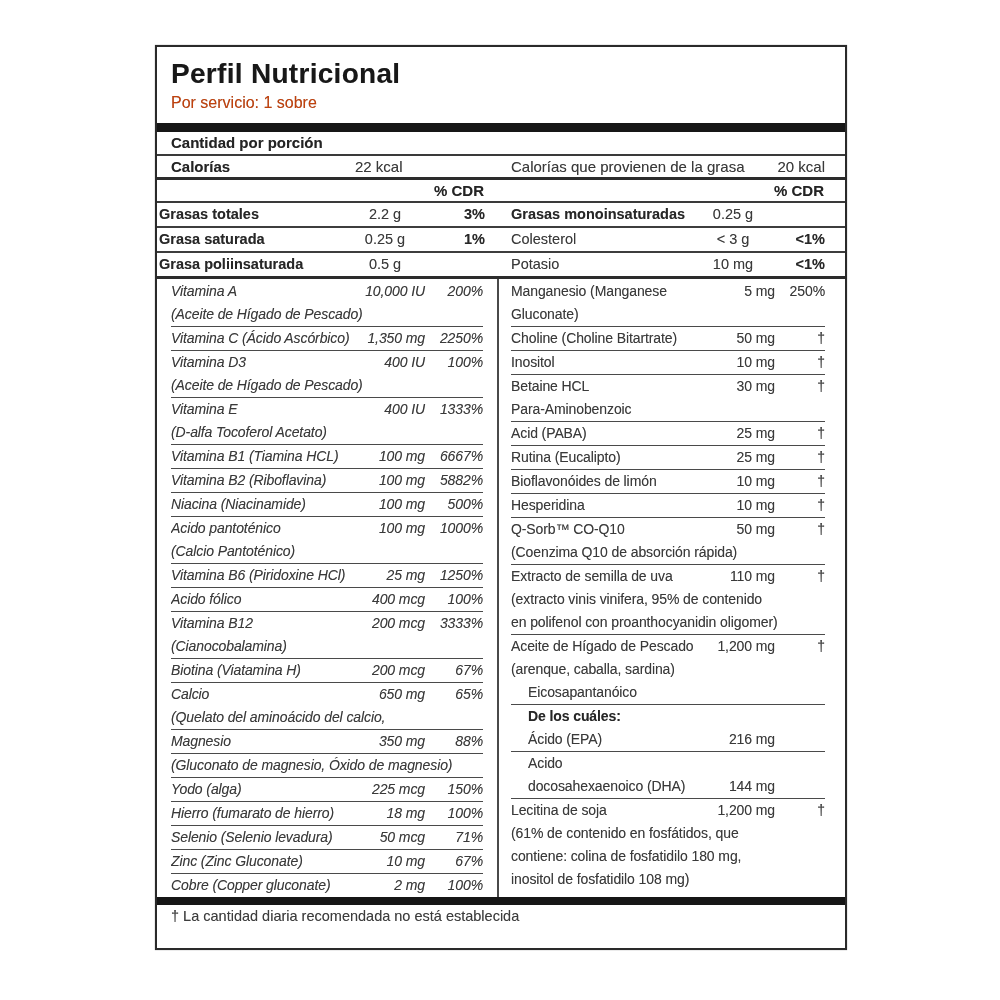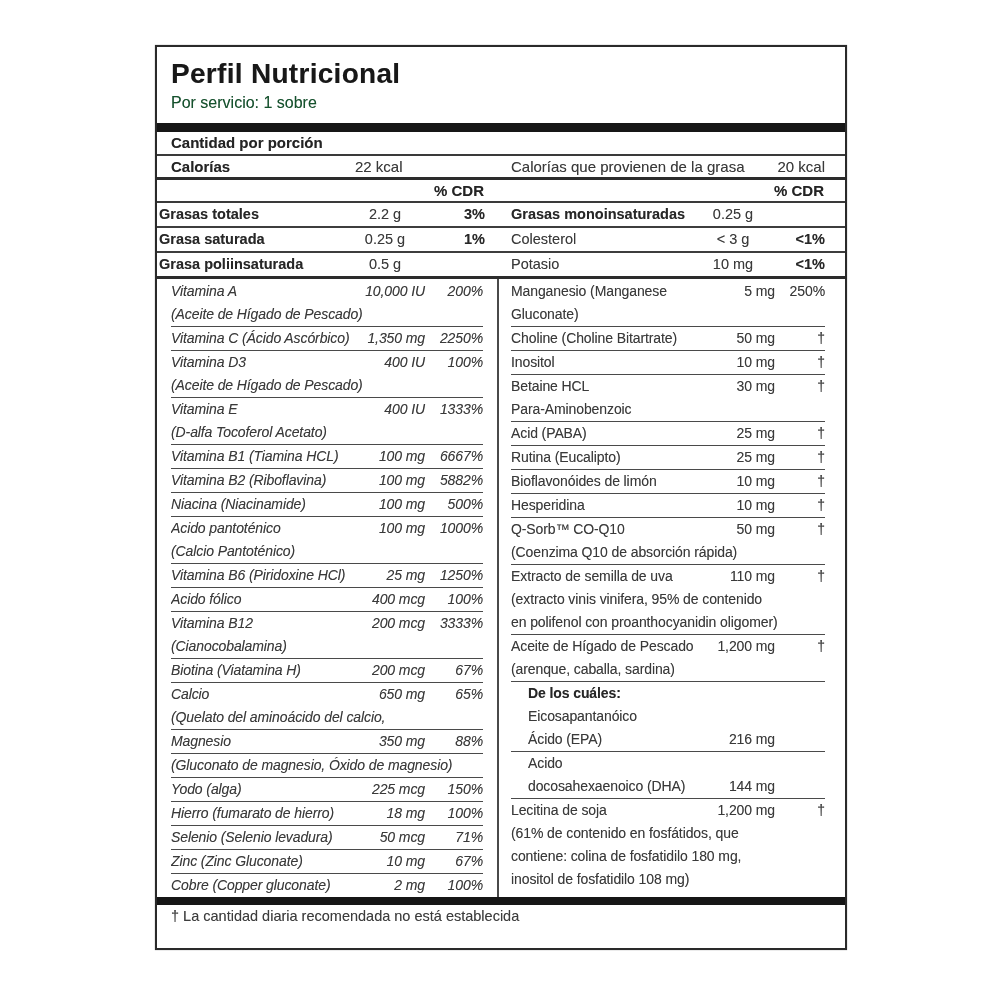--- a/index.html
+++ b/index.html
@@ -17,21 +17,21 @@
     border: 2px solid #2a2a2a;
     background: #fff;
     box-shadow: 0 0 1px rgba(60,60,60,.6);
     text-shadow: 0 0 .6px rgba(80,80,80,.45);
     overflow: hidden;
   }
 
   
   .hd { padding: 12px 12px 0 14px; }
   .title { font-size: 28px; line-height: 30px; font-weight: 700; color: #181818; letter-spacing: .3px; }
-  .serving { font-size: 16px; line-height: 22px; margin-top: 3px; color: #14532d; }
+  .serving { font-size: 16px; line-height: 22px; margin-top: 3px; color: #c2410c; }
 
   .bar { height: 9px; background: #161616; margin-top: 9px; }
   .bar2 { height: 8px; background: #161616; }
 
   .cpp {
     padding: 2px 12px 2px 14px; line-height: 18px;
     font-size: 15px; font-weight: 700; color: #242424;
     border-bottom: 2px solid #3a3a3a;
   }
 
@@ -332,25 +332,25 @@
             <span class="nm">en polifenol con proanthocyanidin oligomer)</span>
           </div>
           <div class="nrow sep">
             <span class="nm">Aceite de Hígado de Pescado</span>
             <span class="amt">1,200 mg</span>
             <span class="pct">†</span>
           </div>
           <div class="nrow">
             <span class="nm">(arenque, caballa, sardina)</span>
           </div>
+          <div class="nrow ind">
+            <span class="nm">Eicosapantanóico</span>
+          </div>
           <div class="nrow sep bold ind">
             <span class="nm">De los cuáles:</span>
-          </div>
-          <div class="nrow ind">
-            <span class="nm">Eicosapantanóico</span>
           </div>
           <div class="nrow ind">
             <span class="nm">Ácido (EPA)</span>
             <span class="amt">216 mg</span>
             <span class="pct"></span>
           </div>
           <div class="nrow sep ind">
             <span class="nm">Acido</span>
           </div>
           <div class="nrow ind">

